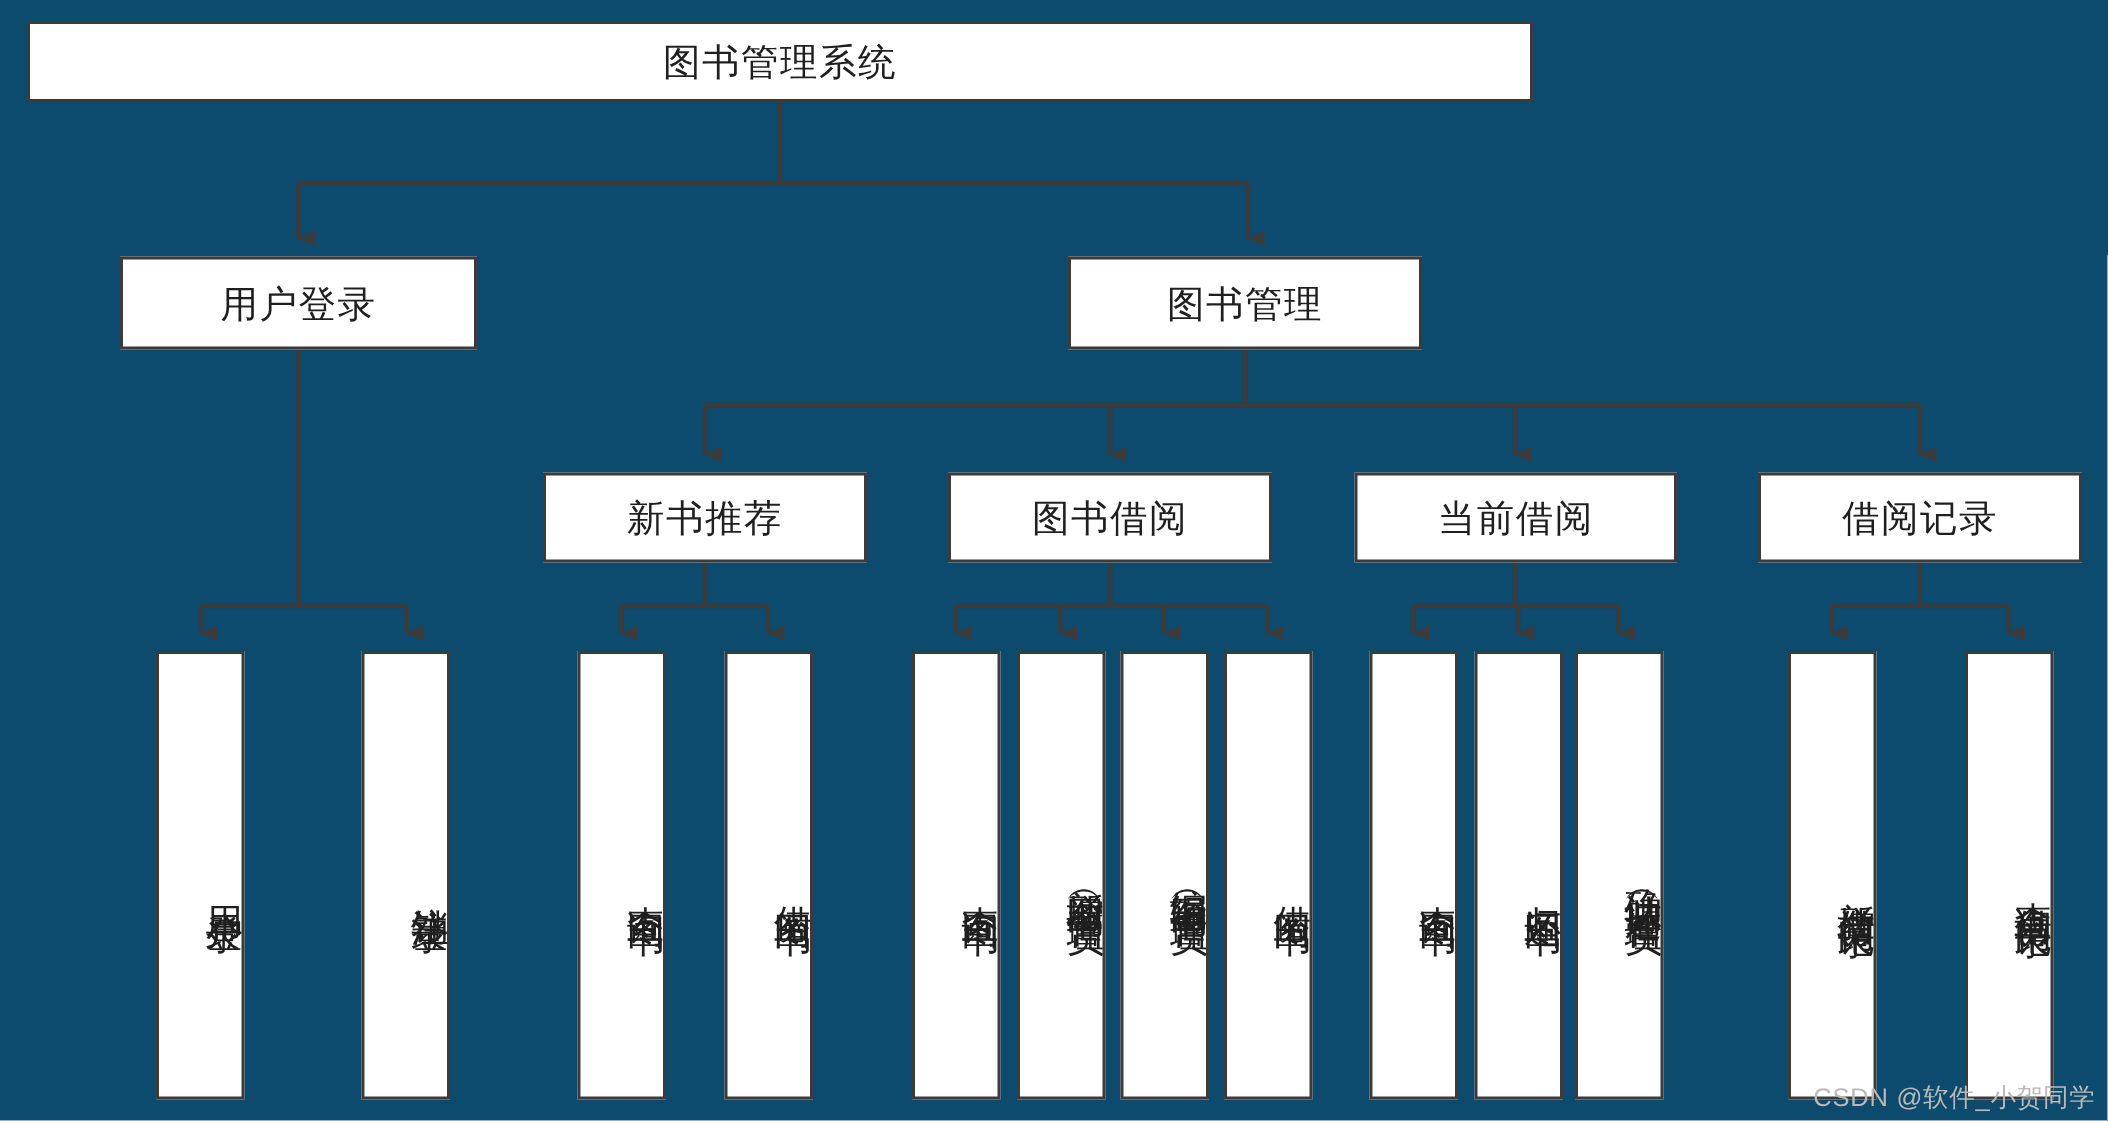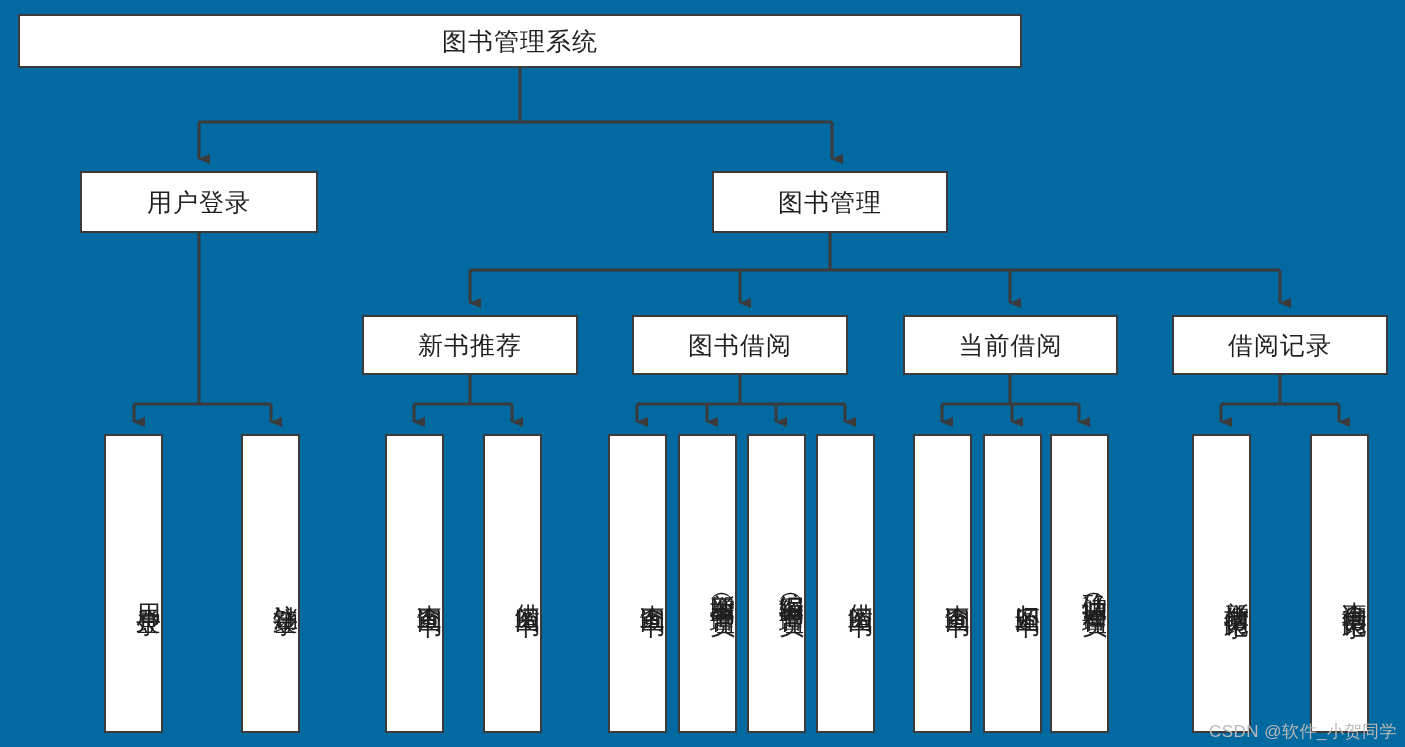--- a/index.html
+++ b/index.html
@@ -7,21 +7,21 @@
     padding: 0;
     background: #ffffff;
   }
   body {
     font-family: "Liberation Sans", "DejaVu Sans", sans-serif;
   }
   #canvas {
     position: relative;
     width: 1405px;
     height: 747px;
-    background: #0369a1;
+    background: #0c4a6e;
     overflow: hidden;
   }
   svg.wires {
     position: absolute;
     left: 0;
     top: 0;
     width: 1405px;
     height: 747px;
     pointer-events: none;
   }

